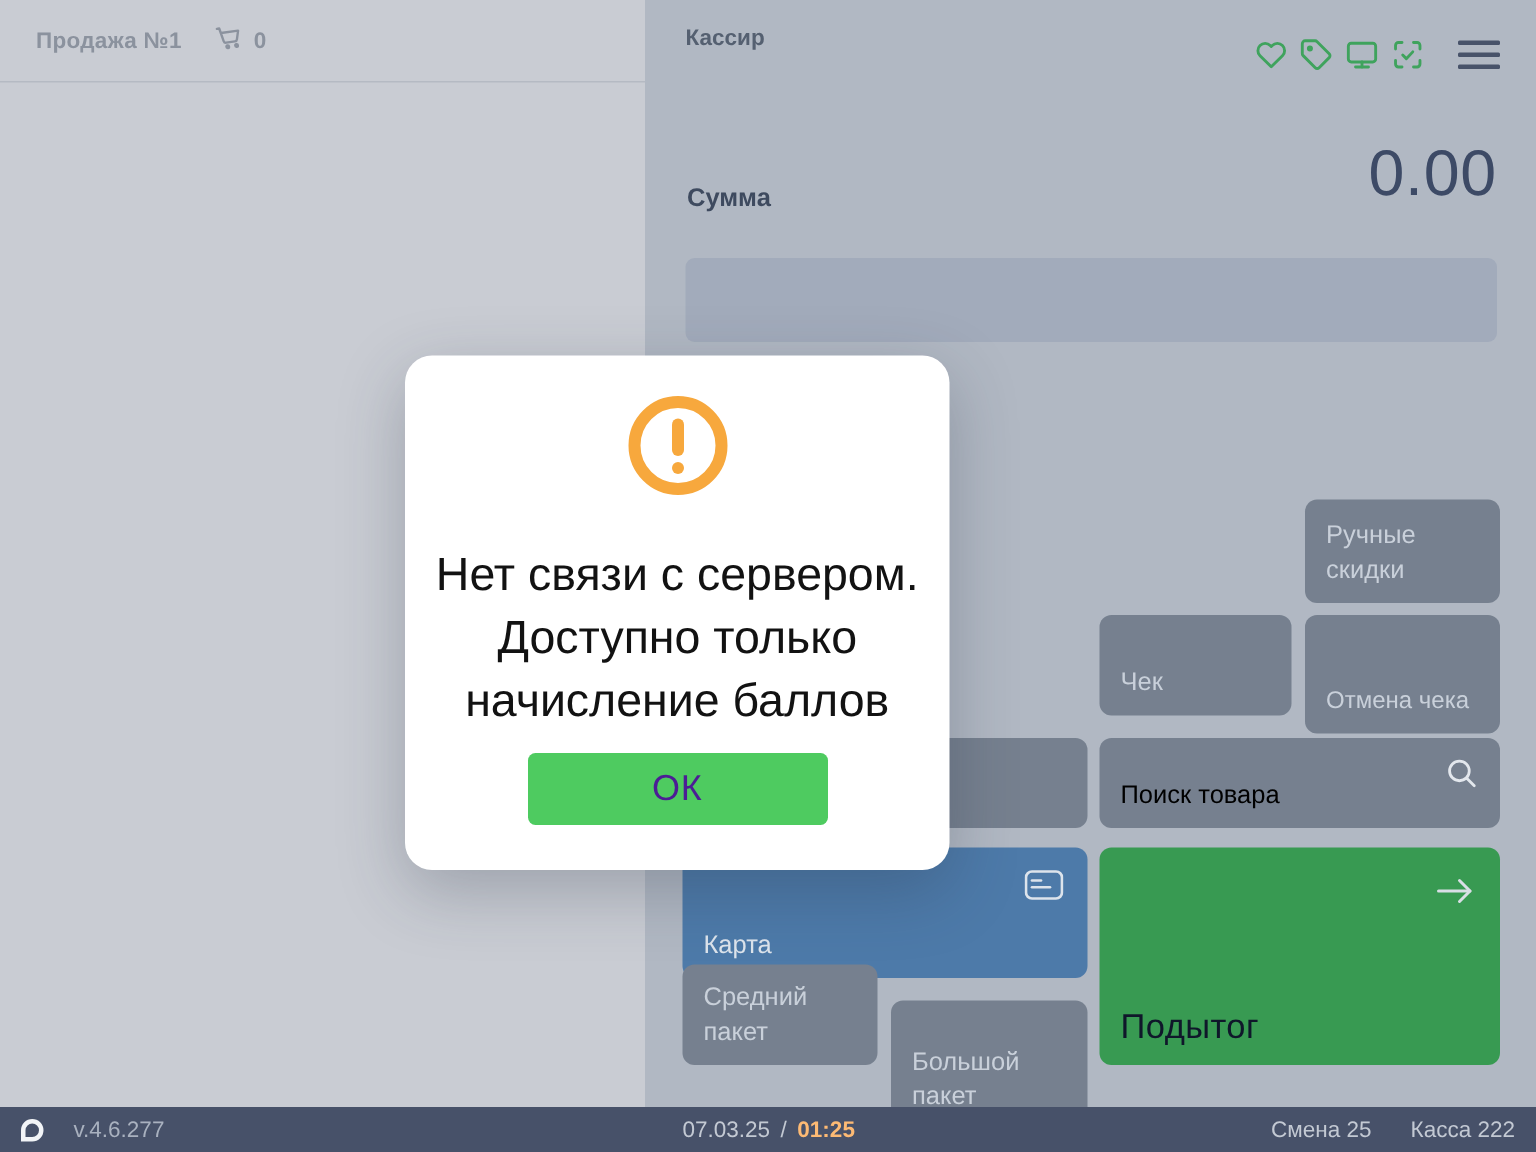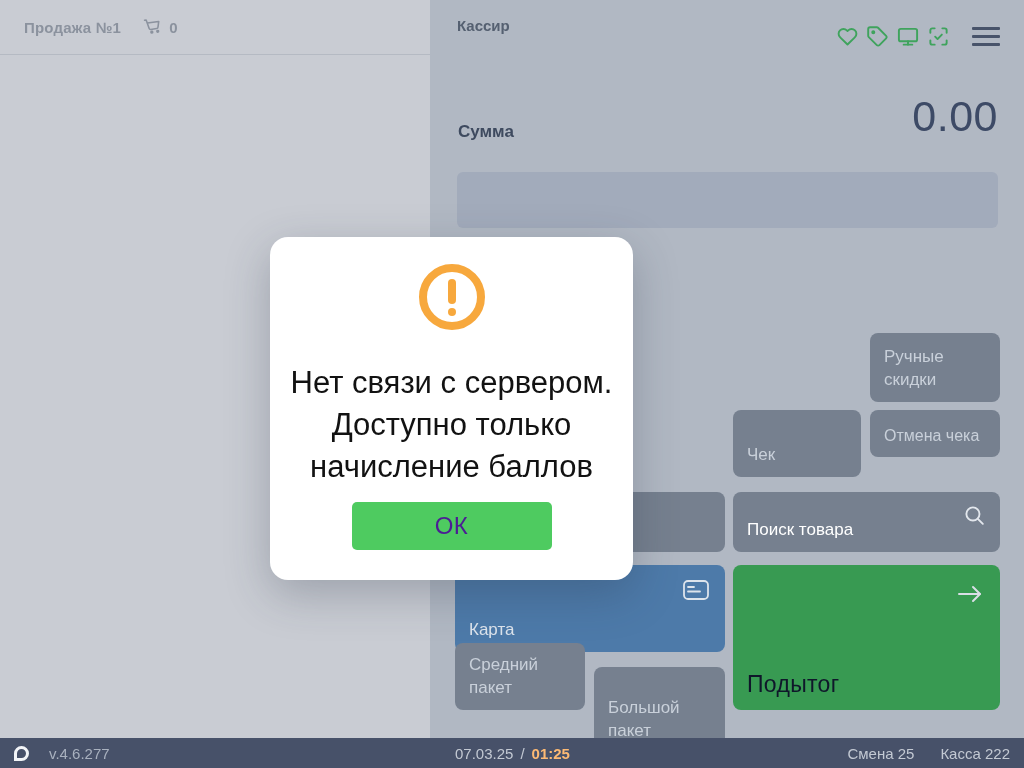--- a/index.html
+++ b/index.html
@@ -25,21 +25,21 @@
   .sum-label { position:absolute; left:28px; top:122px; font-size:17px; font-weight:700; color:var(--text-dark); }
   .sum-value { position:absolute; right:26px; top:92px; font-size:43px; font-weight:400; color:#3d4a66; letter-spacing:.5px; }
   .sum-input { position:absolute; left:27px; top:172px; width:541px; height:56px; background:var(--panel-input); border-radius:6px; }
 
   
   .btn { position:absolute; border-radius:8px; background:var(--btn-gray); color:var(--btn-gray-text);
          font-size:17px; line-height:1.35; display:flex; align-items:flex-end; padding:10px 14px;
          text-align:left; cursor:pointer; }
   .btn-manual    { left:440px; top:333px; width:130px; height:69px; }
   .btn-receipt   { left:303px; top:410px; width:128px; height:67px; }
-  .btn-cancel    { left:440px; top:410px; width:130px; height:47px; font-size:16px; }
+  .btn-cancel    { left:440px; top:410px; width:130px; height:79px; font-size:16px; }
   .btn-catalog   { left:25px;  top:492px; width:270px; height:60px; }
   .search-field  { left:303px; top:492px; width:267px; height:60px; }
   .btn-card      { left:25px;  top:565px; width:270px; height:87px; background:var(--btn-blue); color:#dde4ec; }
   .btn-subtotal  { left:303px; top:565px; width:267px; height:145px; background:var(--green-dark); color:#0f172a;
                    font-size:23px; letter-spacing:.3px; }
   .btn-medium    { left:25px;  top:643px; width:130px; height:67px; }
   .btn-large     { left:164px; top:667px; width:131px; height:86px; }
   .corner-icon { position:absolute; top:11px; right:13px; }
 
   
@@ -129,21 +129,21 @@
     <div class="sum-label">Сумма</div>
     <div class="sum-value">0.00</div>
     <div class="sum-input"></div>
 
     <div class="btn btn-manual">Ручные скидки</div>
     <div class="btn btn-receipt">Чек</div>
     <div class="btn btn-cancel">Отмена чека</div>
     <div class="btn btn-catalog">Каталог</div>
 
     <div class="btn search-field">
-      <span style="color:#ffffff;">Поиск товара</span>
+      <span style="color:#000000;">Поиск товара</span>
       <span class="corner-icon">
         <svg width="25" height="25" viewBox="0 0 24 24" fill="none" stroke="#e3e7ed" stroke-width="1.8" stroke-linecap="round">
           <circle cx="10.5" cy="10.5" r="6.3"></circle>
             <line x1="15.2" y1="15.2" x2="20" y2="20"></line>
         </svg>
       </span>
     </div>
 
     <div class="btn btn-card">
       <span>Карта</span>

